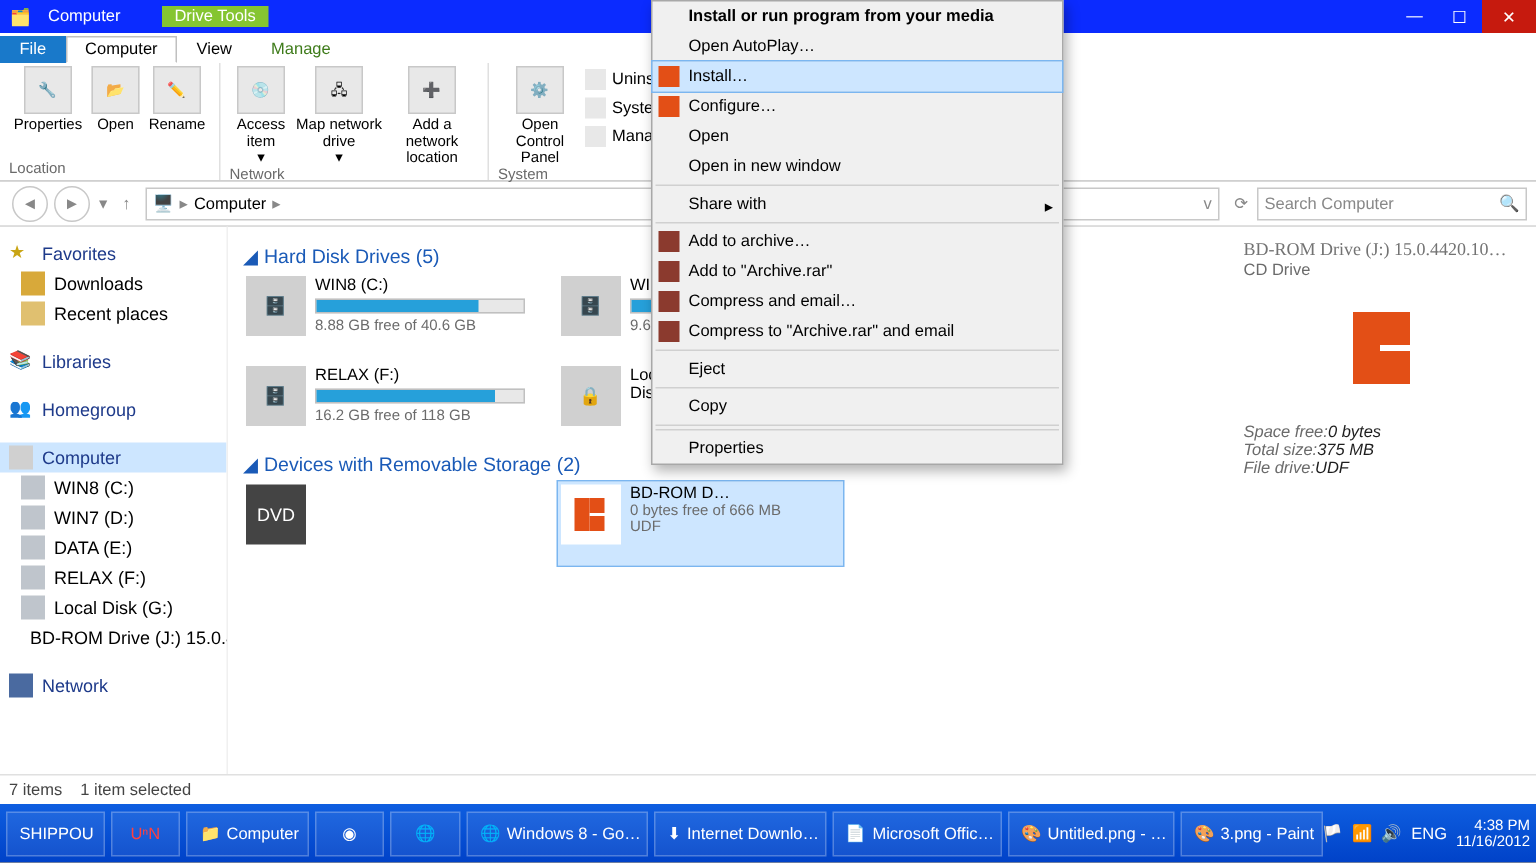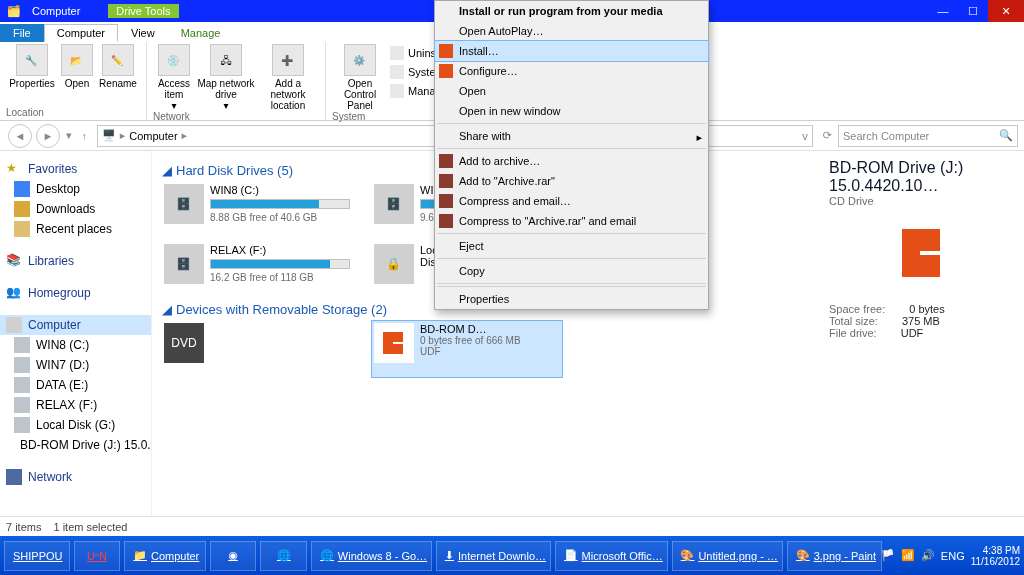--- a/index.html
+++ b/index.html
@@ -53,32 +53,32 @@
 .drives { display:flex; flex-wrap:wrap; gap:4px 20px; }
 .drive { width:190px; height:56px; display:flex; gap:6px; padding:2px; }
 .drive.sel { background:#cde6ff; outline:1px solid #7bb6f0; }
 .drive .dicon { width:40px; height:40px; background:#d0d0d0; flex:0 0 auto; display:flex; align-items:center; justify-content:center; }
 .drive .dinfo { font-size:11px; flex:1; }
 .drive .bar { height:10px; background:#e8e8e8; border:1px solid #c0c0c0; margin:3px 0; position:relative; }
 .drive .fill { height:100%; background:#26a0da; }
 .drive .sub { color:#6b6b6b; font-size:10px; }
 
 .details { width:205px; border-left:0px; padding:8px 10px; font-size:11px; }
-.details .title { color:#0f172a; font-size:16px; }
+.details .title { color:#737373; font-size:12px;font-family:Liberation Serif, serif; }
 .details .sub { color:#6b6b6b; font-size:11px; margin-bottom:10px; }
 .details .thumb { width:80px; height:72px; margin:8px auto 14px; display:flex; align-items:center; justify-content:center; }
-.details .row { display:flex; justify-content:flex-start; gap:24px; color:#6b6b6b; }
+.details .row { display:flex; justify-content:flex-start; gap:0; color:#6b6b6b;font-style:italic; }
 .details .row .v { color:#1e1e1e; }
 
 
 .status { position:absolute; bottom:39px; left:0; right:0; height:20px; background:#fff; border-top:1px solid #e0e0e0; font-size:11px; display:flex; align-items:center; padding:0 6px; gap:12px; color:#444; }
 
 
 .taskbar { position:absolute; bottom:0; left:0; right:0; height:39px; background:linear-gradient(#0e5ee0,#0042c8); display:flex; align-items:center; font-size:11px; color:#fff; }
-.task { height:30px; background:rgba(255,255,255,0.08); border:1px solid rgba(255,255,255,0.25); margin-left:4px; padding:0 8px; display:flex; align-items:center; gap:4px; max-width:140px; overflow:hidden; white-space:nowrap;text-decoration:underline; }
+.task { height:30px; background:rgba(255,255,255,0.08); border:1px solid rgba(255,255,255,0.25); margin-left:4px; padding:0 8px; display:flex; align-items:center; gap:4px; max-width:140px; overflow:hidden; white-space:nowrap; }
 .task.icon { width:48px; justify-content:center; }
 .tray { margin-left:auto; display:flex; align-items:center; gap:6px; padding-right:4px; }
 .clock { font-size:10px; text-align:right; line-height:1.1; }
 
 
 .ctx { position:absolute; left:434px; top:0; width:275px; background:#f0f0f0; border:1px solid #a8a8a8; font-size:11px; z-index:50; box-shadow:2px 4px 8px rgba(0,0,0,.3); }
 .ctx .hd { font-weight:700; padding:4px 6px 4px 24px; }
 .ctx .mi { padding:4px 6px 4px 24px; position:relative; }
 .ctx .mi.hl { background:#cde6ff; outline:1px solid #7bb6f0; }
 .ctx .sep { height:1px; background:#d0d0d0; margin:2px 2px; }
@@ -187,24 +187,20 @@
     <span>Search Computer</span>
     <span style="margin-left:auto">🔍</span>
   </div>
 </div>
 
 <div class="body">
   <div class="nav">
     <div class="item top">
         <span class="nicon ni-fav">★</span>
         <span>Favorites</span>
-      </div>
-    <div class="item">
-        <span class="nicon" style="background:#3b82f6"></span>
-        <span>Desktop</span>
       </div>
     <div class="item">
         <span class="nicon" style="background:#d8a93a"></span>
         <span>Downloads</span>
       </div>
     <div class="item">
         <span class="nicon" style="background:#e0c070"></span>
         <span>Recent places</span>
       </div>
     <div style="height:12px"></div>

